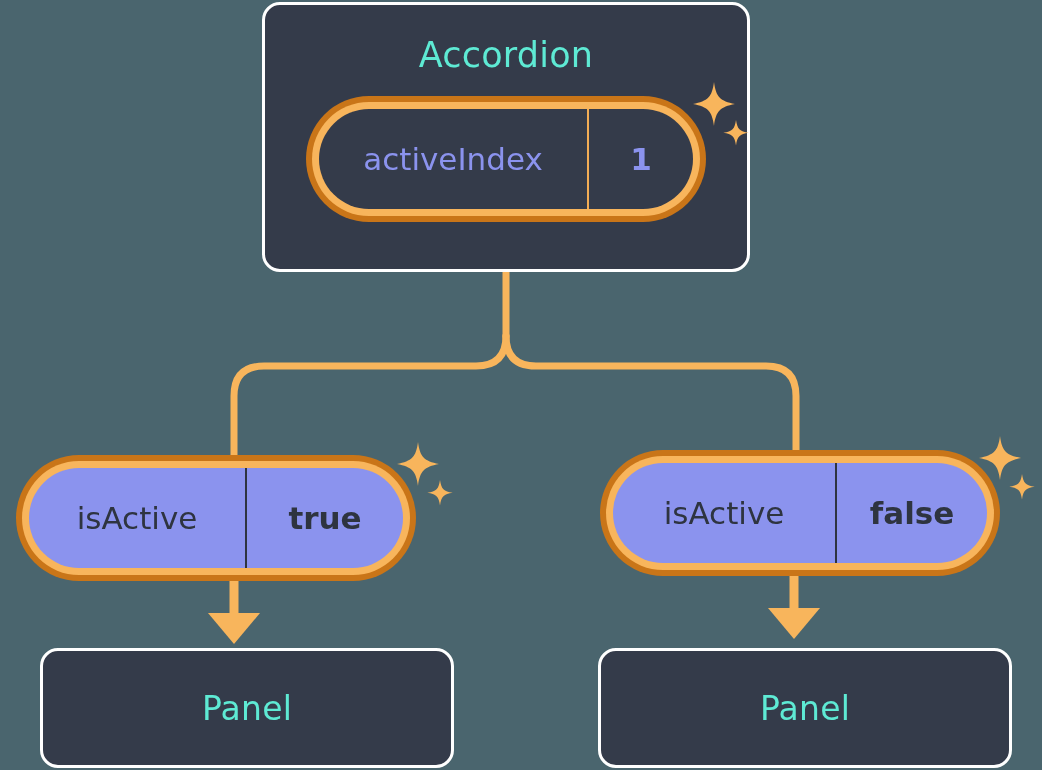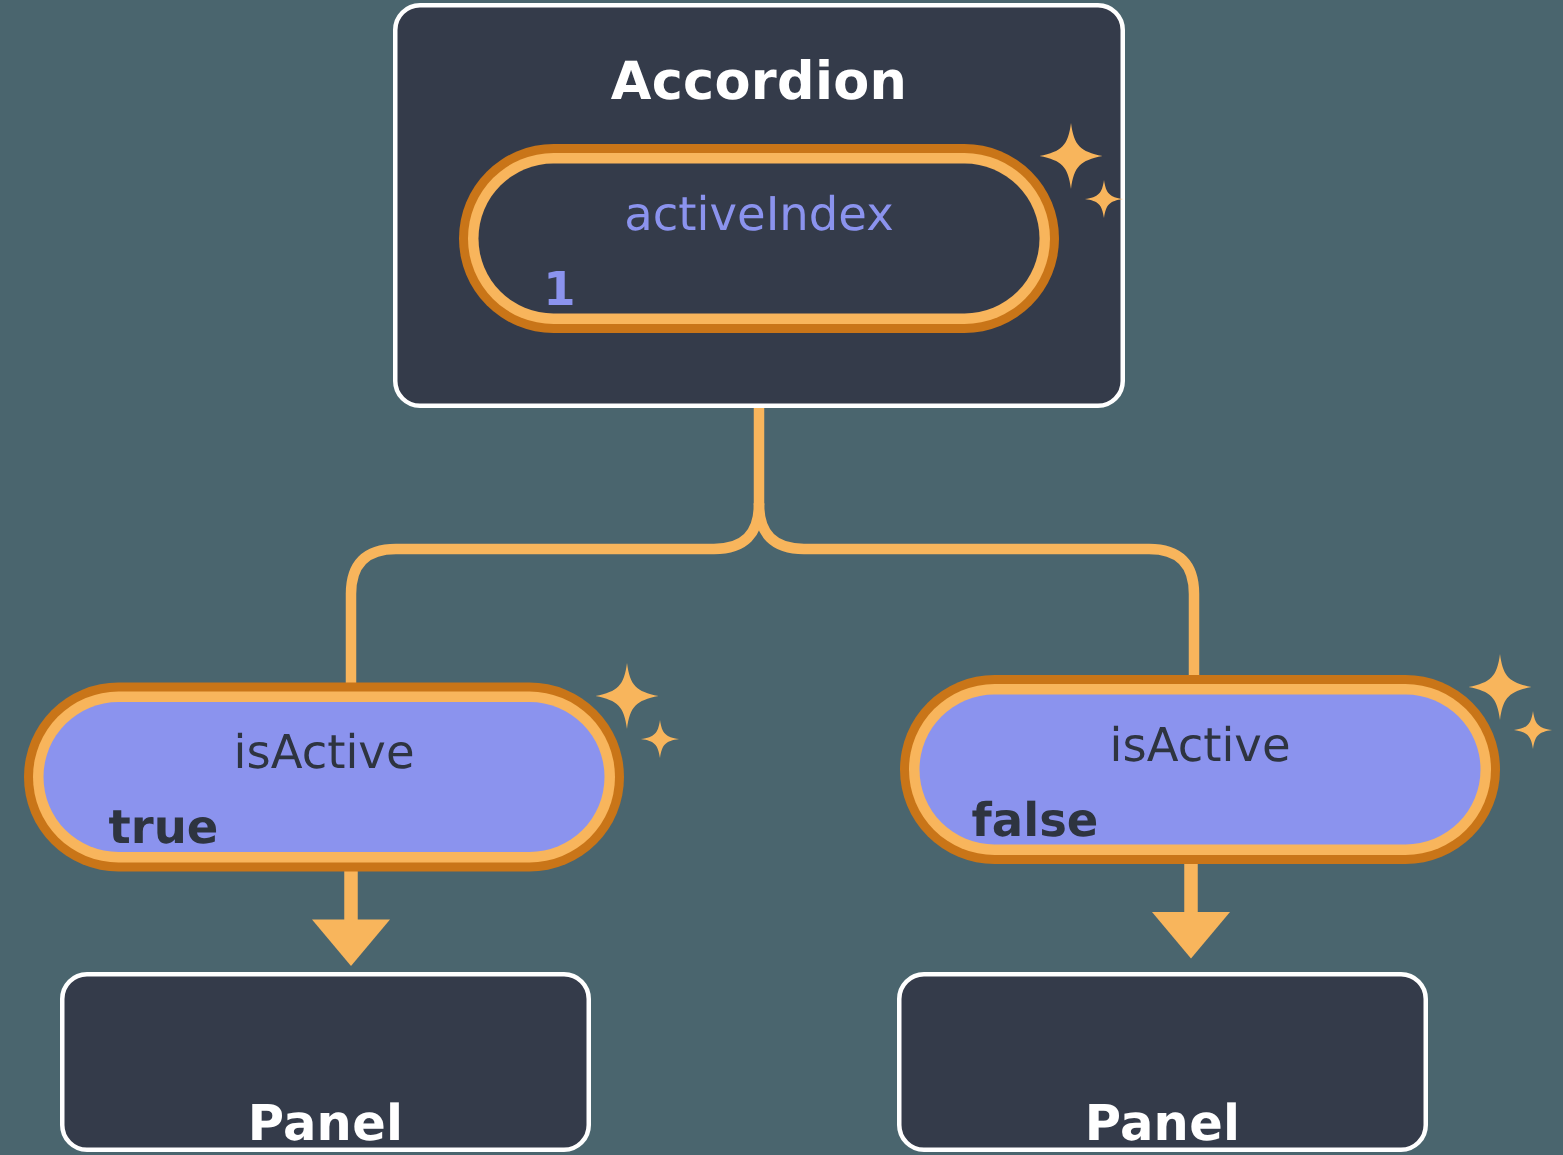--- a/index.html
+++ b/index.html
@@ -36,40 +36,40 @@
     position: absolute;
     box-sizing: border-box;
     background: #343b4a;
     border: 3px solid #ffffff;
     border-radius: 18px;
     display: flex;
     align-items: flex-start;
     justify-content: center;
   }
   .card-title {
-    color: #ffffff;
+    color: #5eead4;
     font-size: 35px;
-    font-weight: 700;
+    font-weight: 400;
     letter-spacing: 0.2px;
     line-height: 1;
     white-space: nowrap;
   }
 
   #accordion-card {
     left: 262px;
     top: 2px;
     width: 488px;
     height: 270px;
   }
   #accordion-card .card-title { margin-top: 33px; }
 
   .panel-card {
-    width: 354px;
+    width: 414px;
     height: 120px;
-    align-items: flex-end;
+    align-items: center;
   }
   #panel-left  { left: 40px;  top: 648px; }
   #panel-right { left: 598px; top: 648px; }
   .panel-card .card-title { font-size: 33px; }
 
   
   .pill {
     position: absolute;
     box-sizing: border-box;
     border-radius: 999px;
@@ -86,21 +86,20 @@
     padding: 7px;
   }
   .pill-body {
     box-sizing: border-box;
     width: 100%;
     height: 100%;
     border-radius: 999px;
     display: flex;
     align-items: stretch;
     overflow: hidden;
-    flex-direction: column;
   }
   .pill-cell {
     display: flex;
     align-items: center;
     justify-content: center;
     white-space: nowrap;
     line-height: 1;
   }
   .pill-name  { flex: 1 1 auto; }
   .pill-value { flex: 0 0 auto; font-weight: 700; }

